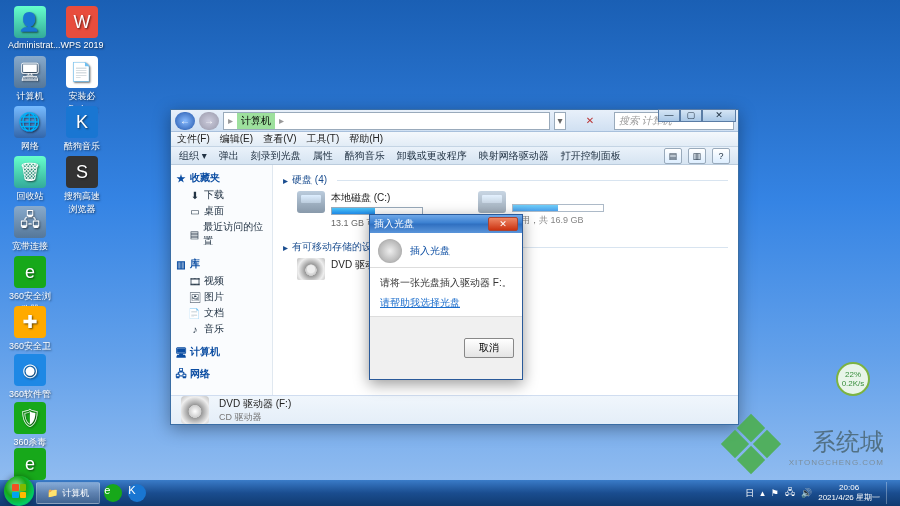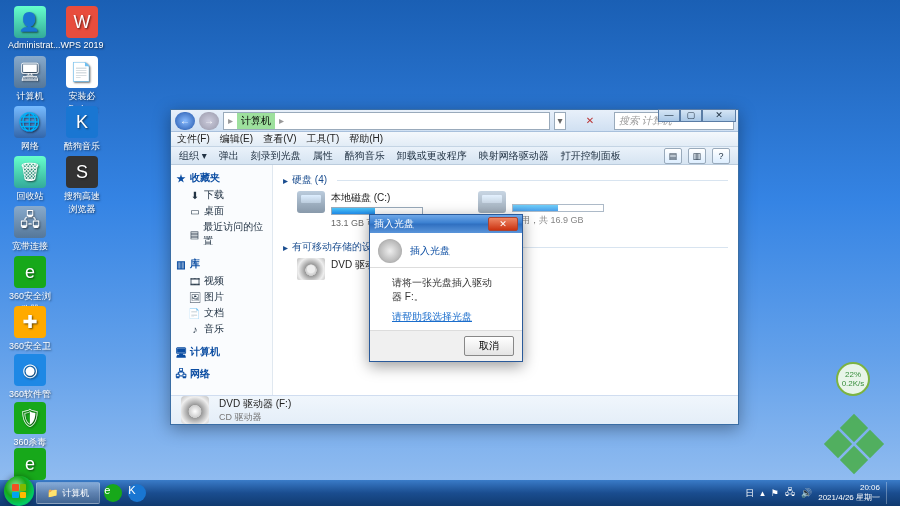--- a/index.html
+++ b/index.html
@@ -62,35 +62,35 @@
 .dinfo .sub { color: #666; font-size: 9px; }
 .detailbar { height: 34px; border-top: 1px solid #d0ddf0; background: linear-gradient(#f0f6fc, #e4eef8); display: flex; align-items: center; gap: 10px; padding: 0 10px; font-size: 10px; color: #333; }
 .detailbar .bigicon { width: 28px; height: 28px; background: radial-gradient(circle at 50% 55%, #fff 0%, #ccc 30%, #999 32%, #eee 70%, #bbb 100%); border-radius: 4px; }
 
 
 .dialog { position: absolute; left: 369px; top: 182px; width: 154px; background: #f0f0f0; border: 1px solid #2a5a9a; box-shadow: 0 4px 14px rgba(0,0,0,.4); font-size: 10px; margin-top: 32px; }
 .dialog .dtitle { height: 18px; background: linear-gradient(#6fa8e8, #3a7fd0 45%, #2f6fc0 50%, #5a95da); color: #fff; display: flex; align-items: center; padding: 0 4px; }
 .dialog .dclose { margin-left: auto; width: 30px; height: 14px; background: linear-gradient(#e86, #c31); border: 1px solid #a43; border-radius: 2px; color: #fff; text-align: center; line-height: 12px; font-size: 9px; cursor: pointer; }
 .dialog .dhead { display: flex; gap: 8px; padding: 6px 8px 4px; background: #fff; border-bottom: 1px solid #ddd; align-items: center; color: #0b4da2; }
 .dialog .dhead .dicon2 { width: 24px; height: 24px; border-radius: 50%; background: radial-gradient(circle, #eee 0%, #bbb 60%, #888 100%); }
-.dialog .dbody { padding: 8px 22px 6px; background: #fff; color: #333; }
+.dialog .dbody { padding: 8px 10px 6px; background: #fff; color: #333; }
 .dialog .dbody a { color: #1a6dcc; text-decoration: underline; display: inline-block; margin-top: 6px; cursor: pointer; }
-.dialog .dbtns { padding: 5px 8px; background: #f0f0f0; border-top: 1px solid #ddd; text-align: right; }
+.dialog .dbtns { padding: 21px 8px; background: #f0f0f0; border-top: 1px solid #ddd; text-align: right; }
 .dialog button { font-size: 10px; padding: 2px 14px; border: 1px solid #888; background: linear-gradient(#fff, #e4e4e4); border-radius: 2px; cursor: pointer; }
 
 
 .taskbar { position: absolute; left: 0; right: 0; bottom: 0; height: 26px; background: linear-gradient(#3a7bc8, #1a4d8f 50%, #103a70); display: flex; align-items: center; padding: 0 4px; gap: 2px; font-size: 9px; color: #fff; }
 .start { width: 30px; height: 30px; border-radius: 50%; background: radial-gradient(circle at 40% 35%, #8fe09f 0%, #17a81a 40%, #0c6 70%, #094 100%); box-shadow: 0 0 6px rgba(0,0,0,.4); display: flex; align-items: center; justify-content: center; cursor: pointer; margin-top: -4px; }
 .start .flag { width: 14px; height: 14px; display: grid; grid-template: 1fr 1fr / 1fr 1fr; gap: 1px; }
 .start .flag div { border-radius: 1px; }
 .taskbtn { height: 22px; padding: 0 10px; background: linear-gradient(rgba(255,255,255,.25), rgba(255,255,255,.1)); border: 1px solid rgba(255,255,255,.2); border-radius: 2px; display: flex; align-items: center; gap: 4px; cursor: pointer; }
 .taskbtn.active { background: linear-gradient(rgba(255,255,255,.4), rgba(255,255,255,.2)); }
 .pinned { width: 22px; height: 22px; border-radius: 2px; display: flex; align-items: center; justify-content: center; cursor: pointer; }
 .tray { margin-left: auto; display: flex; align-items: center; gap: 6px; padding-right: 4px; }
-.tray .clock { text-align: right; line-height: 10px; font-size: 8px; }
+.tray .clock { text-align: center; line-height: 10px; font-size: 8px; }
 
 
 .battery { position: absolute; right: 30px; top: 362px; width: 34px; height: 34px; border-radius: 50%; background: #e8f5e9; border: 2px solid #7cb342; color: #388e3c; font-size: 8px; display: flex; flex-direction: column; align-items: center; justify-content: center; }
 .wm { position: absolute; right: 16px; bottom: 30px; display: flex; align-items: center; gap: 8px; opacity: .9; }
 .wm .diamond { width: 60px; height: 60px; position: relative; }
 .wm .diamond div { position: absolute; width: 20px; height: 20px; background: #4caf50; transform: rotate(45deg); }
 .wm .txt { color: #4d6a7a; font-size: 24px; font-weight: 200; text-align: right; }
 .wm .txt small { display: block; font-size: 8px; letter-spacing: 1px; color: #7a8a94; }
 </style>
 </head>
@@ -276,20 +276,24 @@
   <span>0.2K/s</span>
 </div>
 
 <div class="wm">
   <div class="diamond">
     <div style="left:20px; top:2px"></div>
     <div style="left:4px; top:18px"></div>
     <div style="left:36px; top:18px"></div>
     <div style="left:20px; top:34px"></div>
   </div>
+  <div class="txt">
+    <span>系统城</span>
+    <small>XITONGCHENG.COM</small>
+  </div>
 </div>
 
 <div class="taskbar">
   <div class="start">
     <div class="flag">
       <div style="background:#f25022"></div>
         <div style="background:#7fba00"></div>
       <div style="background:#00a4ef"></div>
         <div style="background:#ffb900"></div>
     </div>

